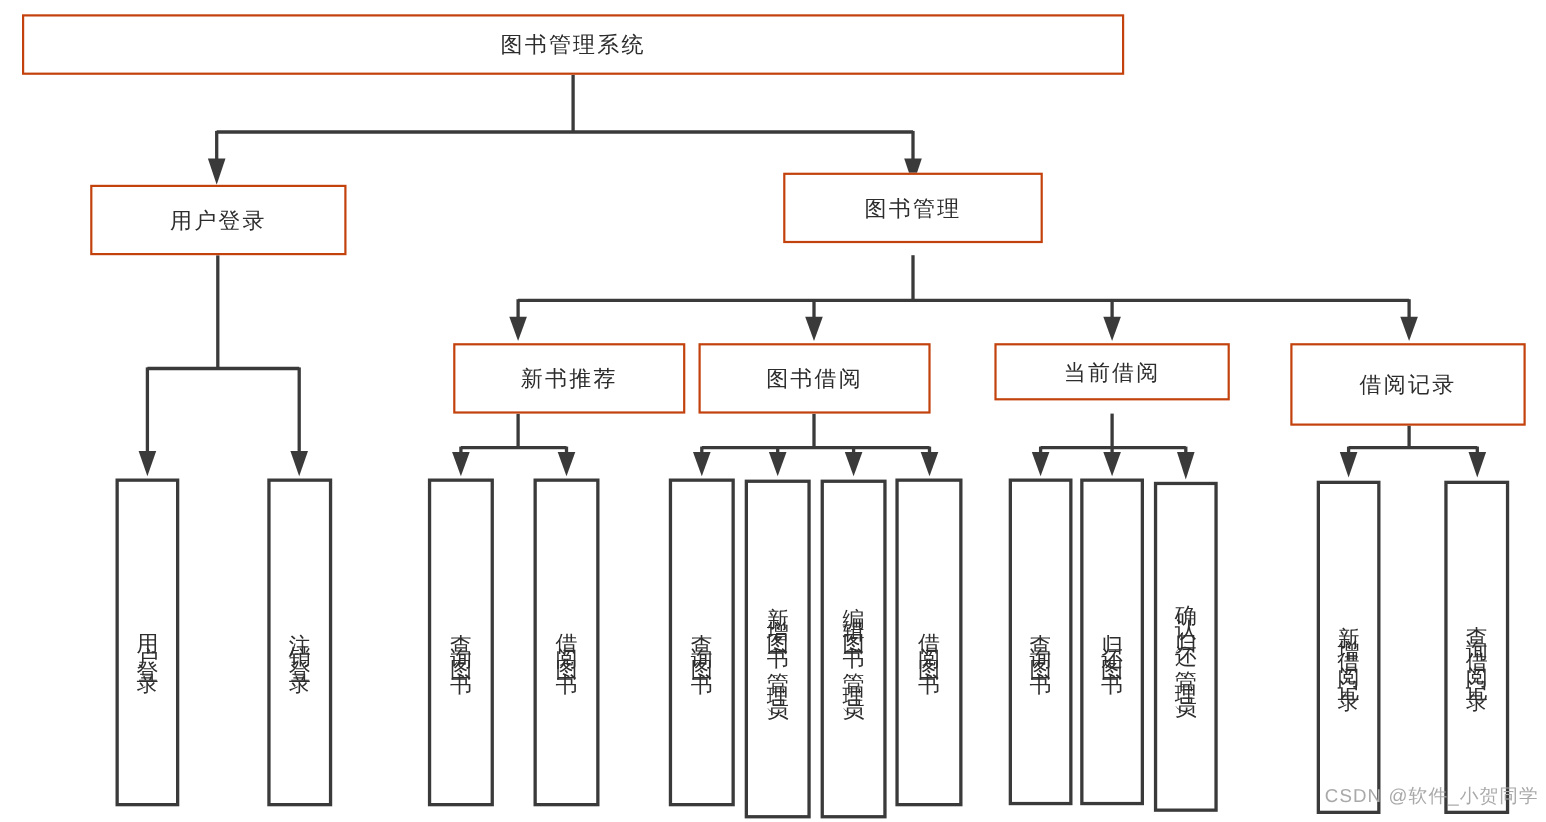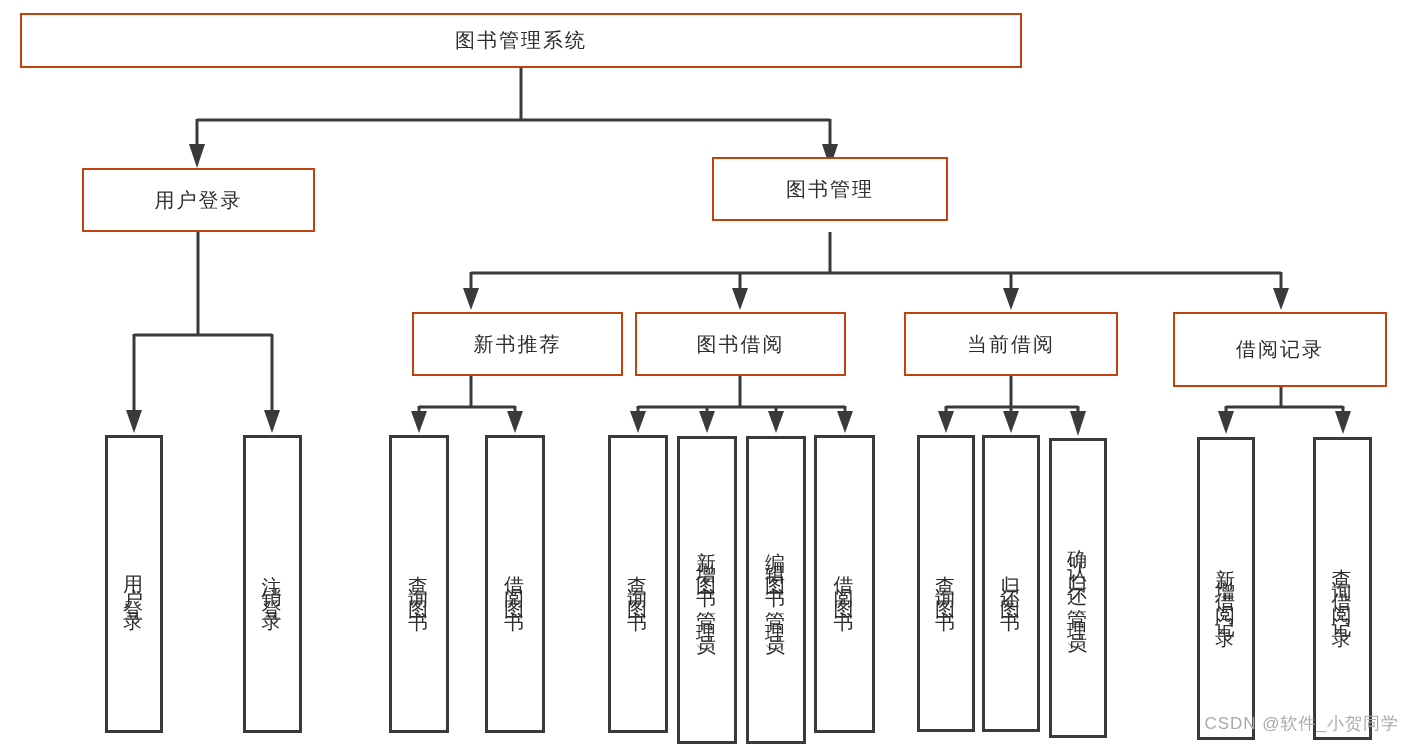--- a/index.html
+++ b/index.html
@@ -146,21 +146,21 @@
   <div class="hnode" style="left:712px; top:157px; width:236px; height:64px;">
     <span>图书管理</span>
   </div>
 
   <div class="hnode" style="left:366px; top:312px; width:211px; height:64px;margin-left:46px;">
     <span>新书推荐</span>
   </div>
   <div class="hnode" style="left:635px; top:312px; width:211px; height:64px;text-align:right;">
     <span>图书借阅</span>
   </div>
-  <div class="hnode" style="left:904px; top:312px; width:214px; height:64px;">
+  <div class="hnode" style="left:904px; top:312px; width:214px; height:52px;">
     <span>当前借阅</span>
   </div>
   <div class="hnode" style="left:1173px; top:312px; width:214px; height:75px;">
     <span>借阅记录</span>
   </div>
 
   <div class="vnode" style="left:105px; top:435px; width:58px; height:298px;">
     <span class="vlabel">用户登录</span>
   </div>
   <div class="vnode" style="left:243px; top:435px; width:59px; height:298px;">

